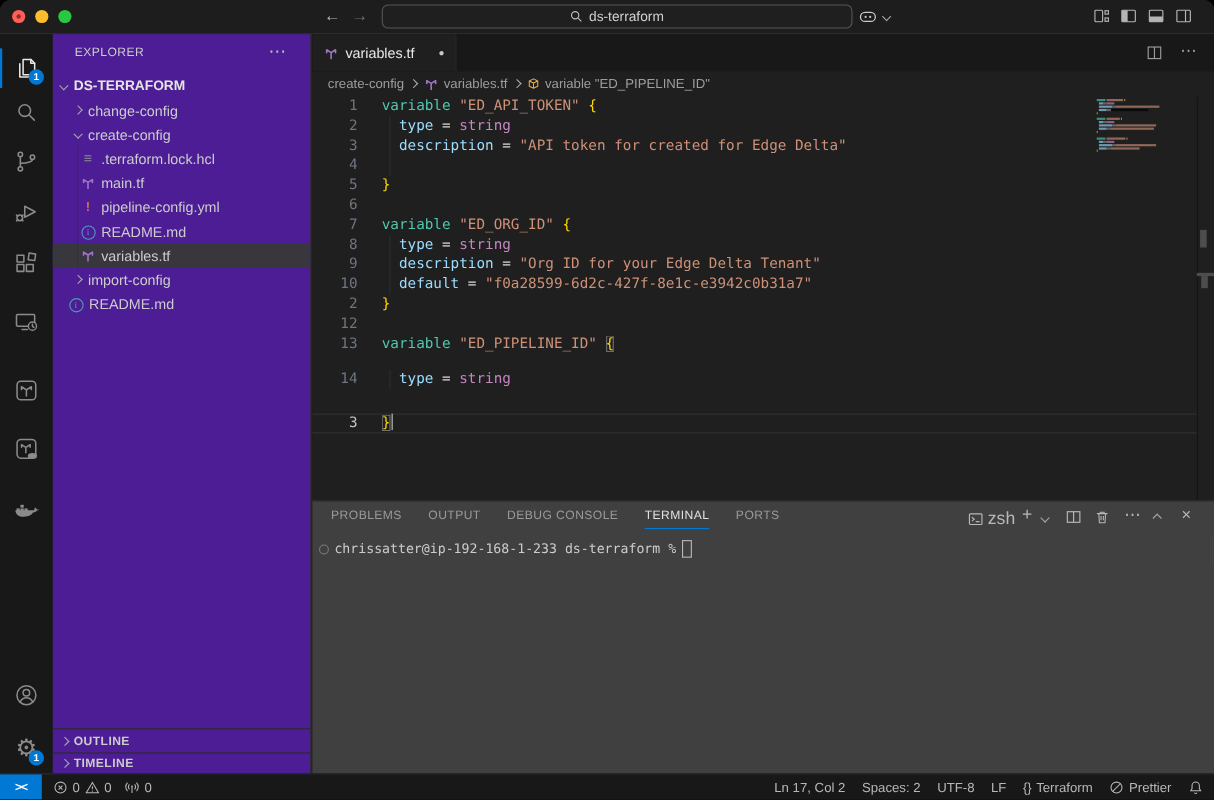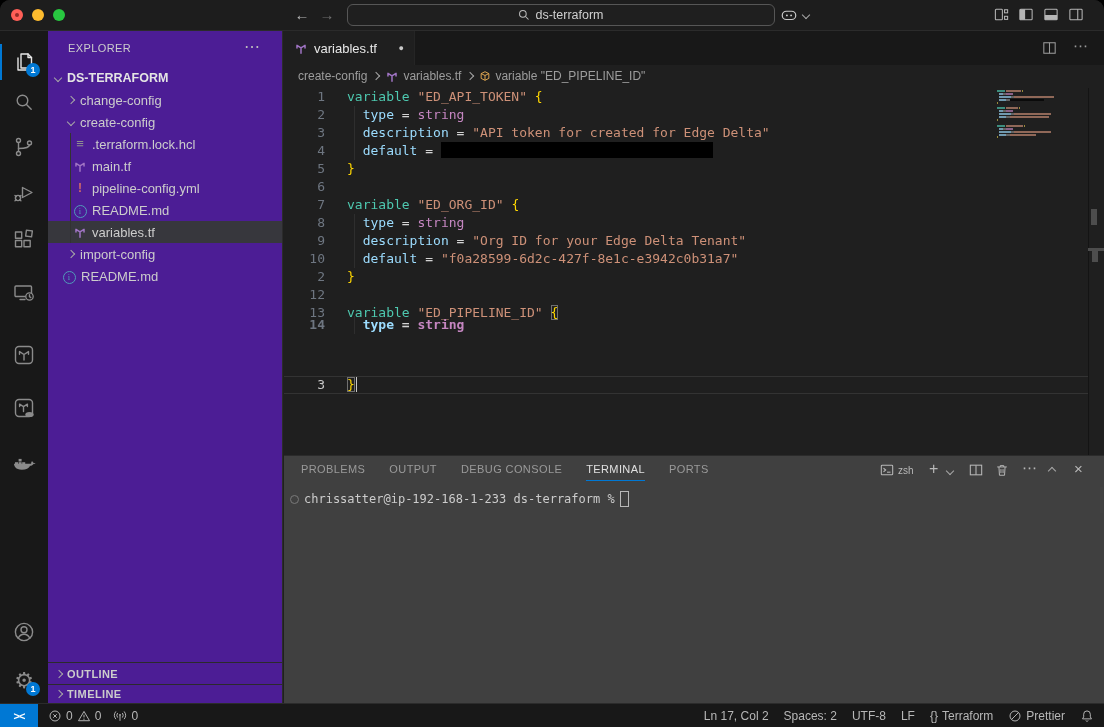--- a/index.html
+++ b/index.html
@@ -374,31 +374,31 @@
             </svg></span><span>variables.tf</span></span>
         <span class="bc-sep chev r"></span>
         <span class="bc-item"><span><svg viewBox="0 0 14 14" width="12" height="12">
               <path d="M2.5 4.2L7 2l4.5 2.2v5.6L7 12 2.5 9.8zM2.5 4.2L7 6.4l4.5-2.2M7 6.4V12" fill="none" stroke="#e8ab53" stroke-width="1.1" stroke-linejoin="round"></path>
             </svg></span><span>variable "ED_PIPELINE_ID"</span></span>
       </div>
     <div id="code" class="mono">
         <div class="cline" style="top: 0px;"><span class="lnum">1</span><span class="ltext"><span class="tk-kw">variable</span><span class="tk-pl"> </span><span class="tk-str">"ED_API_TOKEN"</span><span class="tk-pl"> </span><span class="tk-brace">{</span></span></div>
         <div class="cline" style="top: 18px;"><span class="lnum">2</span><span class="iguide"></span><span class="ltext"><span class="tk-pl">  </span><span class="tk-prop">type</span><span class="tk-op"> = </span><span class="tk-typ">string</span></span></div>
         <div class="cline" style="top: 36px;"><span class="lnum">3</span><span class="iguide"></span><span class="ltext"><span class="tk-pl">  </span><span class="tk-prop">description</span><span class="tk-op"> = </span><span class="tk-str">"API token for created for Edge Delta"</span></span></div>
-        <div class="cline" style="top: 54px;"><span class="lnum">4</span><span class="iguide"></span><span class="ltext"><span class="tk-pl">  </span><span class="tk-prop">default</span><span class="tk-op"> = </span><span class="tk-redact"></span></span></div>
+        <div class="cline" style="top: 54px;"><span class="lnum">4</span><span class="iguide"></span></div>
         <div class="cline" style="top: 72px;"><span class="lnum">5</span><span class="ltext"><span class="tk-brace">}</span></span></div>
         <div class="cline" style="top: 90px;"><span class="lnum">6</span><span class="ltext"></span></div>
         <div class="cline" style="top: 108px;"><span class="lnum">7</span><span class="ltext"><span class="tk-kw">variable</span><span class="tk-pl"> </span><span class="tk-str">"ED_ORG_ID"</span><span class="tk-pl"> </span><span class="tk-brace">{</span></span></div>
         <div class="cline" style="top: 126px;"><span class="lnum">8</span><span class="iguide"></span><span class="ltext"><span class="tk-pl">  </span><span class="tk-prop">type</span><span class="tk-op"> = </span><span class="tk-typ">string</span></span></div>
         <div class="cline" style="top: 144px;"><span class="lnum">9</span><span class="iguide"></span><span class="ltext"><span class="tk-pl">  </span><span class="tk-prop">description</span><span class="tk-op"> = </span><span class="tk-str">"Org ID for your Edge Delta Tenant"</span></span></div>
         <div class="cline" style="top: 162px;"><span class="lnum">10</span><span class="iguide"></span><span class="ltext"><span class="tk-pl">  </span><span class="tk-prop">default</span><span class="tk-op"> = </span><span class="tk-str">"f0a28599-6d2c-427f-8e1c-e3942c0b31a7"</span></span></div>
         <div class="cline" style="top: 180px;"><span class="lnum">2</span><span class="ltext"><span class="tk-brace">}</span></span></div>
         <div class="cline" style="top: 198px;"><span class="lnum">12</span><span class="ltext"></span></div>
         <div class="cline" style="top: 216px;"><span class="lnum">13</span><span class="ltext"><span class="tk-kw">variable</span><span class="tk-pl"> </span><span class="tk-str">"ED_PIPELINE_ID"</span><span class="tk-pl"> </span><span class="tk-bm">{</span></span></div>
-        <div class="cline" style="top: 228px; font-weight: bold;"><span class="lnum">14</span><span class="iguide"></span><span class="ltext"><span class="tk-pl">  </span><span class="tk-prop">type</span><span class="tk-op"> = </span><span class="tk-typ">string</span></span></div>
+        <div class="cline" style="top: 248px;"><span class="lnum">14</span><span class="iguide"></span><span class="ltext"><span class="tk-pl">  </span><span class="tk-prop">type</span><span class="tk-op"> = </span><span class="tk-typ">string</span></span></div>
         <div class="cline cur" style="top: 288px;"><span class="lnum">3</span><span class="ltext"><span class="tk-bm">}</span><span class="cursor"></span></span></div>
       </div>
     <div id="minimap">
         <div class="mm-line" style="top: 0px;">
           <span class="mm-kw" style="width: 8.4px;"></span>
           <span class="mm-pl" style="width: 1.05px;"></span>
           <span class="mm-str" style="width: 14.7px;"></span>
           <span class="mm-pl" style="width: 1.05px;"></span>
           <span class="mm-brace" style="width: 1.05px;"></span>
         </div>
@@ -497,21 +497,21 @@
         <div class="ptab">PORTS</div>
       </div>
     <div class="pact" style="left:596px;gap:4px">
       <span class="sicon">
         <svg viewBox="0 0 16 16" width="14" height="14">
             <rect x="1.5" y="2.5" width="13" height="11" rx="1" fill="none" stroke="currentColor" stroke-width="1.2"></rect>
             <path d="M4 6l2.5 2L4 10" fill="none" stroke="currentColor" stroke-width="1.2"></path>
             <path d="M8 10.5h4" stroke="currentColor" stroke-width="1.2"></path>
           </svg>
       </span>
-      <span style="font-size:10px">zsh</span>
+      <span style="font-size:16px">zsh</span>
     </div>
     <div class="pact" style="left:645px;font-size:16px;top:4px">+</div>
     <div class="pact" style="left:663px;top:12px">
         <span class="chev d"></span>
       </div>
     <div class="pact" style="left:685px">
       <svg viewBox="0 0 16 16" width="14" height="14">
           <rect x="1.5" y="2.5" width="13" height="11" fill="none" stroke="currentColor" stroke-width="1.2"></rect>
           <line x1="8" y1="2.5" x2="8" y2="13.5" stroke="currentColor" stroke-width="1.2"></line>
         </svg>

